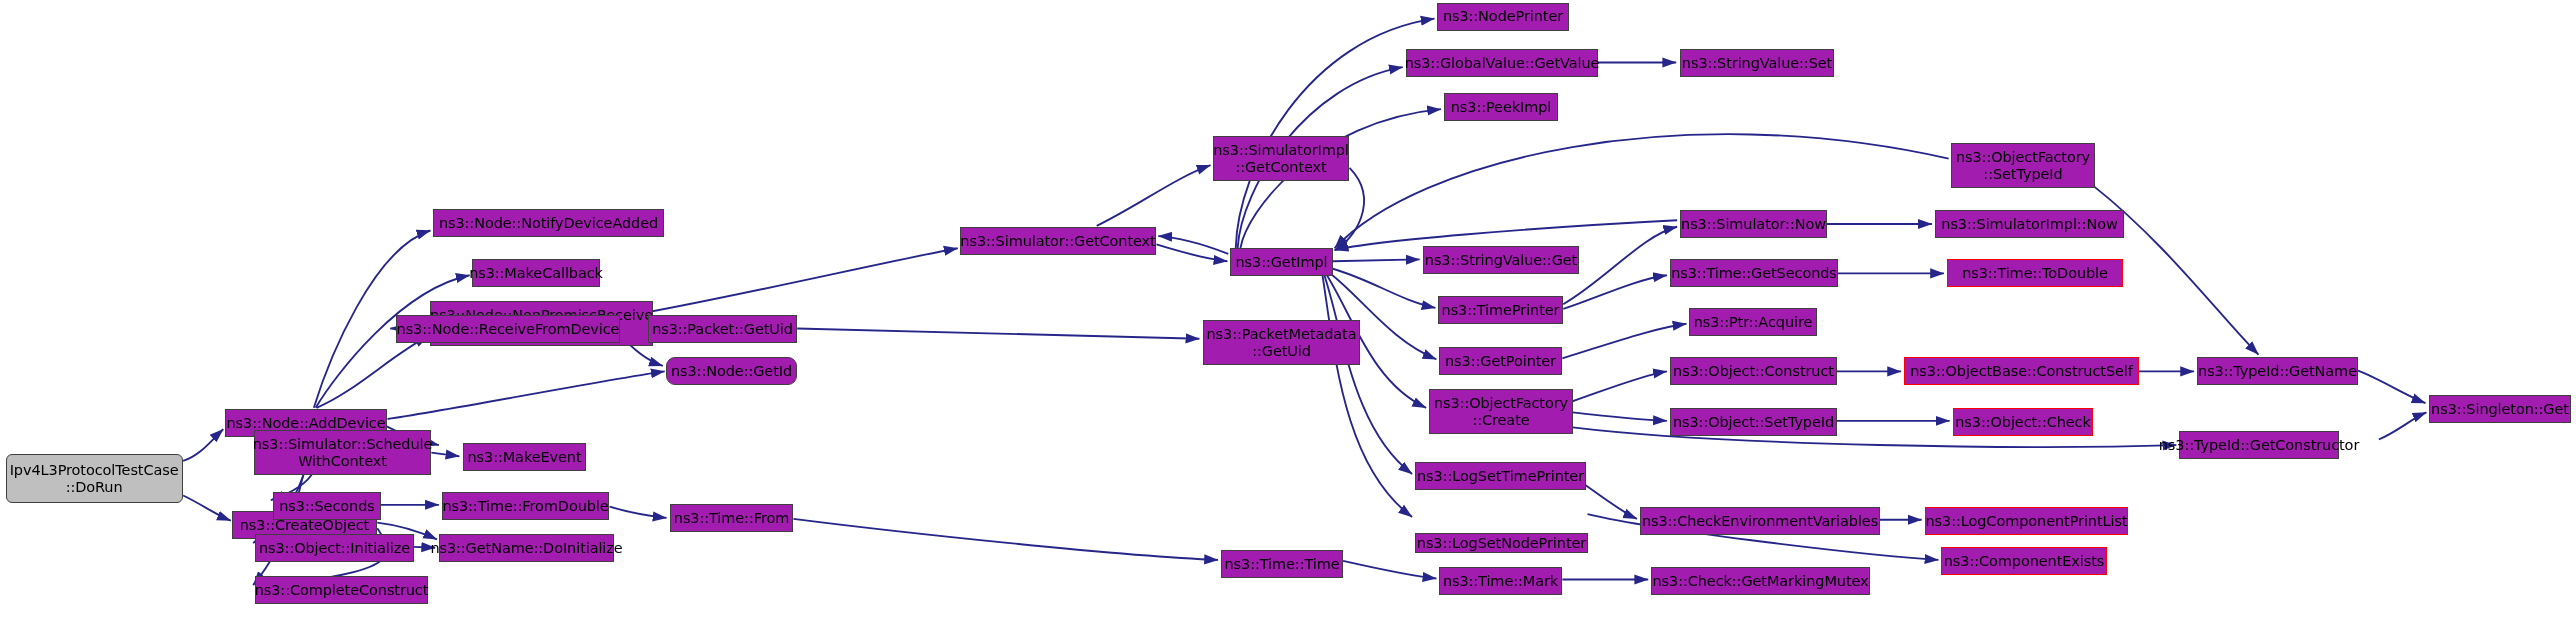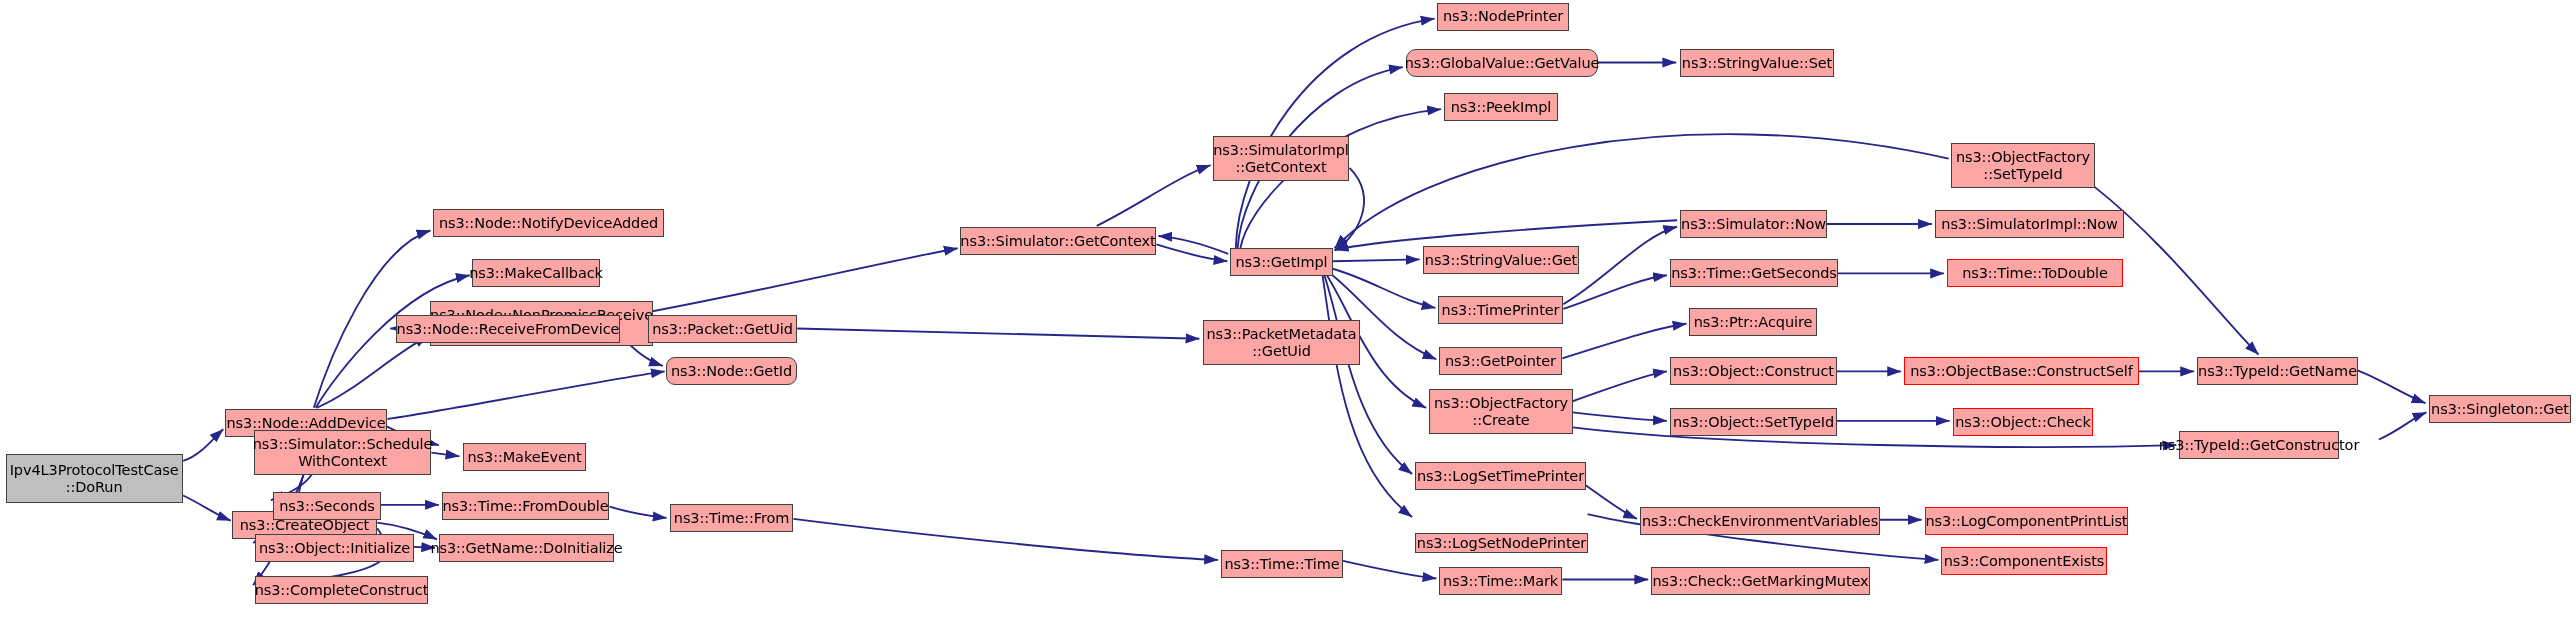--- a/index.html
+++ b/index.html
@@ -12,21 +12,21 @@
     overflow:hidden;
   }
   #edges{position:absolute;left:0;top:0;width:2576px;height:628px;}
   .node{
     position:absolute;
     box-sizing:border-box;
     display:flex;
     align-items:center;
     justify-content:center;
     text-align:center;
-    background:#fca5a5;
+    background:#a21caf;
     border:0.9px solid #404040;
     color:#000000;
     font-size:14.5px;
     line-height:1.15;
     letter-spacing:-0.1px;
     white-space:pre-line;
     padding:0 3.7px;
     z-index:5;
   }
   .node.root{
@@ -100,21 +100,21 @@
         <path d="M1969,293 L2083,293" marker-end="url(#arrow)"></path>
         <path d="M1968,398 L2037,398" marker-end="url(#arrow)"></path>
         <path d="M1968,451 L2089,451" marker-end="url(#arrow)"></path>
         <path d="M2014,557 L2059,557" marker-end="url(#arrow)"></path>
         <path d="M2292,398 L2351,398" marker-end="url(#arrow)"></path>
         <path d="M2244,200 C2320,260 2380,340 2420,380" marker-end="url(#arrow)"></path>
         <path d="M2526,397 C2550,406 2580,425 2599,432" marker-end="url(#arrow)"></path>
         <path d="M2549,471 C2570,462 2585,448 2600,442" marker-end="url(#arrow)"></path>
       </g>
   </svg>
-<div class="node root" style="left: 5.6px; top: 454px; width: 177px; height: 49px;">Ipv4L3ProtocolTestCase
+<div class="node root" style="left: 5.6px; top: 454px; width: 177px; height: 49px; border-radius: 6px;">Ipv4L3ProtocolTestCase
 ::DoRun</div>
     <div class="node" style="left: 433px; top: 209px; width: 231px; height: 28px;">ns3::Node::NotifyDeviceAdded</div>
     <div class="node" style="left: 472px; top: 259px; width: 128px; height: 28px;">ns3::MakeCallback</div>
     <div class="node" style="left: 430px; top: 301px; width: 223px; height: 45px;">ns3::Node::NonPromiscReceive
 FromDevice</div>
     <div class="node" style="left: 225px; top: 409px; width: 162px; height: 28px;">ns3::Node::AddDevice</div>
     <div class="node" style="left: 232px; top: 511px; width: 145px; height: 28px;">ns3::CreateObject</div>
     <div class="node" style="left: 254px; top: 430px; width: 177px; height: 45px;">ns3::Simulator::Schedule
 WithContext</div>
     <div class="node" style="left: 273px; top: 492px; width: 108px; height: 28px;">ns3::Seconds</div>
@@ -128,21 +128,21 @@
     <div class="node" style="left: 666px; top: 357px; width: 131px; height: 28px; border-radius: 9px;">ns3::Node::GetId</div>
     <div class="node" style="left: 670px; top: 504px; width: 123px; height: 28px;">ns3::Time::From</div>
     <div class="node" style="left: 960px; top: 227px; width: 196px; height: 28px;">ns3::Simulator::GetContext</div>
     <div class="node" style="left: 1213px; top: 136px; width: 136px; height: 45px;">ns3::SimulatorImpl
 ::GetContext</div>
     <div class="node" style="left: 1203px; top: 320px; width: 157px; height: 45px;">ns3::PacketMetadata
 ::GetUid</div>
     <div class="node" style="left: 1221px; top: 550px; width: 122px; height: 28px;">ns3::Time::Time</div>
     <div class="node" style="left: 1230px; top: 248px; width: 103px; height: 28px;">ns3::GetImpl</div>
     <div class="node" style="left: 1437px; top: 2.8px; width: 132px; height: 28px;">ns3::NodePrinter</div>
-    <div class="node" style="left: 1406px; top: 49px; width: 192px; height: 28px; border-radius: 10px;">ns3::GlobalValue::GetValue</div>
+    <div class="node" style="left: 1406px; top: 49px; width: 192px; height: 28px;">ns3::GlobalValue::GetValue</div>
     <div class="node" style="left: 1444px; top: 93px; width: 114px; height: 28px;">ns3::PeekImpl</div>
     <div class="node" style="left: 1423px; top: 246px; width: 156px; height: 28px;">ns3::StringValue::Get</div>
     <div class="node" style="left: 1438px; top: 296px; width: 125px; height: 28px;">ns3::TimePrinter</div>
     <div class="node" style="left: 1439px; top: 347px; width: 123px; height: 28px;">ns3::GetPointer</div>
     <div class="node" style="left: 1429px; top: 389px; width: 144px; height: 45px;">ns3::ObjectFactory
 ::Create</div>
     <div class="node" style="left: 1415px; top: 462px; width: 171px; height: 28px;">ns3::LogSetTimePrinter</div>
     <div class="node" style="left: 1415px; top: 505px; width: 173px; height: 20px; margin-top: 28px;">ns3::LogSetNodePrinter</div>
     <div class="node" style="left: 1439px; top: 567px; width: 123px; height: 28px;">ns3::Time::Mark</div>
     <div class="node" style="left: 1680px; top: 49px; width: 154px; height: 28px;">ns3::StringValue::Set</div>

